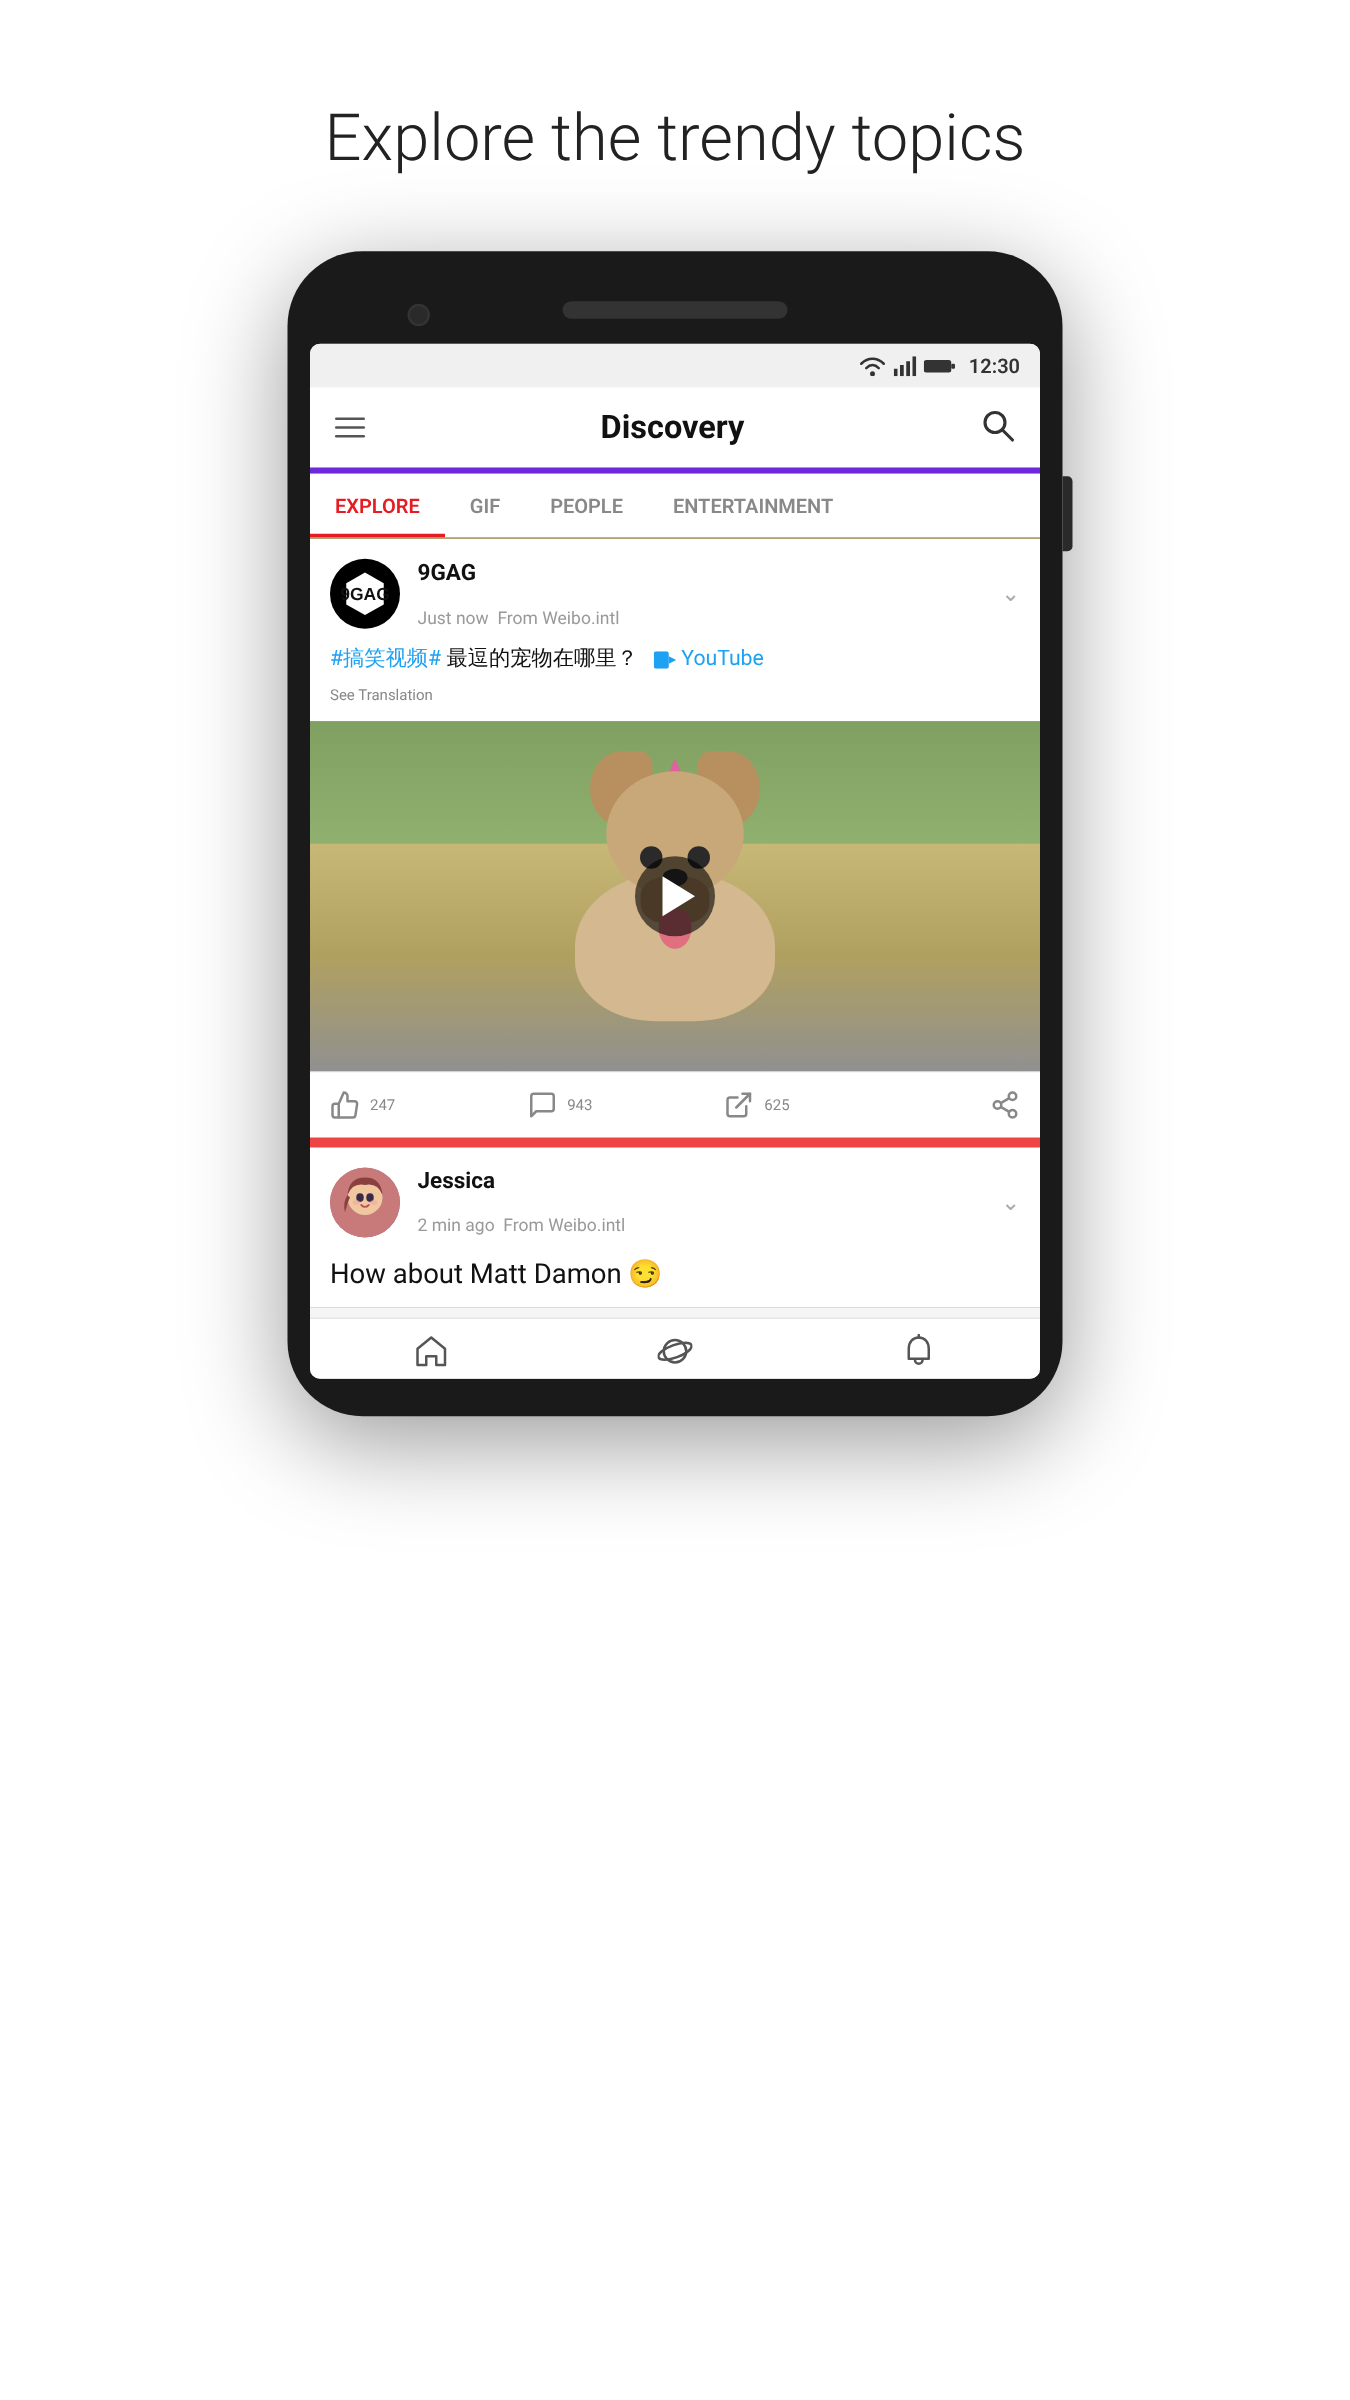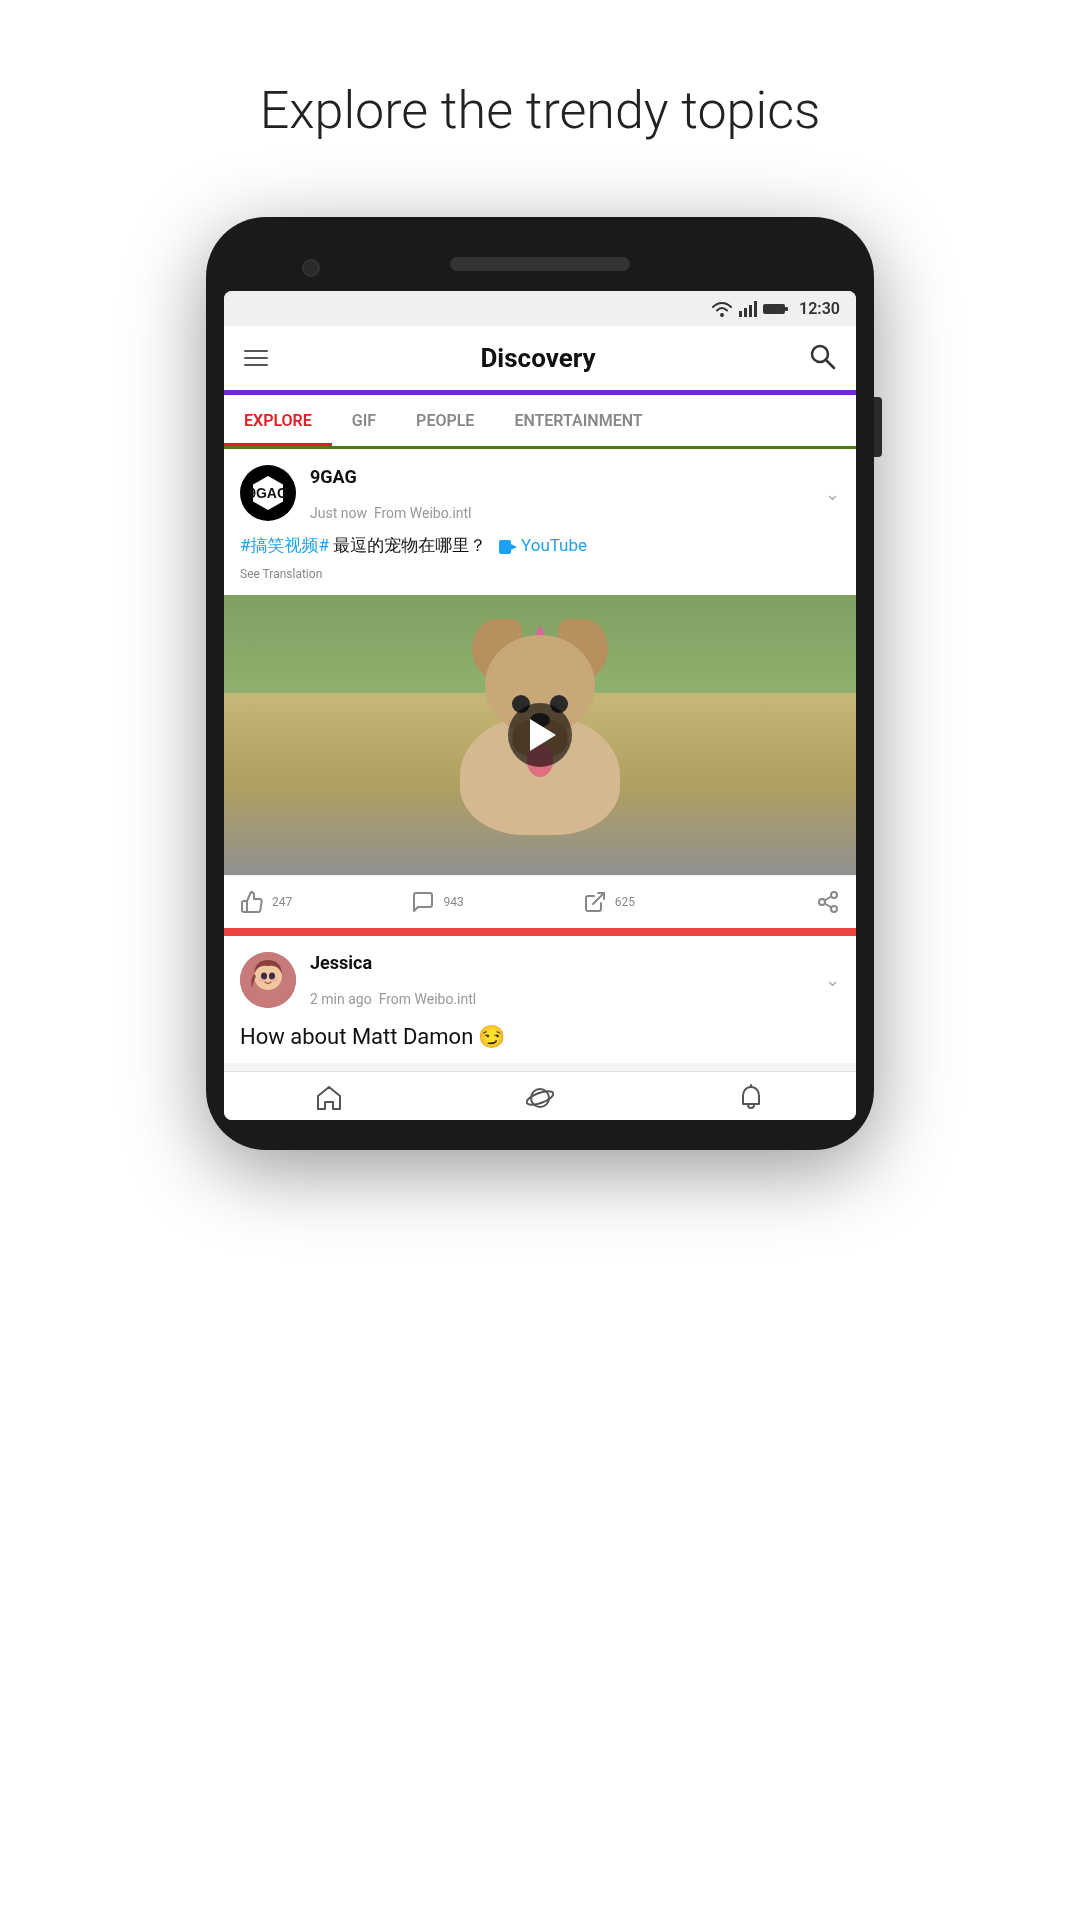--- a/index.html
+++ b/index.html
@@ -11,27 +11,27 @@
       align-items: center;
       width: 1080px;
       min-height: 1920px;
     }
 
     .page-title {
       font-size: 52px;
       font-weight: 300;
       color: #222;
       margin-top: 80px;
-      margin-bottom: 76px;
+      margin-bottom: 60px;
       text-align: center;
     }
 
     
     .phone-frame {
-      width: 668px;
+      width: 620px;
       background: #1a1a1a;
       border-radius: 60px;
       padding: 40px 18px 30px 18px;
       box-shadow: 0 20px 80px rgba(0,0,0,0.4);
       position: relative;
     }
 
     .phone-speaker {
       width: 180px;
       height: 14px;
@@ -114,21 +114,21 @@
     }
 
     .search-icon-btn {
       cursor: pointer;
     }
 
     
     .tabs {
       background: #ffffff;
       display: flex;
-      border-bottom: 3px solid #4d7c0f;
+      border-bottom: 1px solid #4d7c0f;
       overflow: hidden;
     }
 
     .tab {
       padding: 16px 20px;
       font-size: 16px;
       font-weight: 600;
       color: #888;
       cursor: pointer;
       position: relative;

